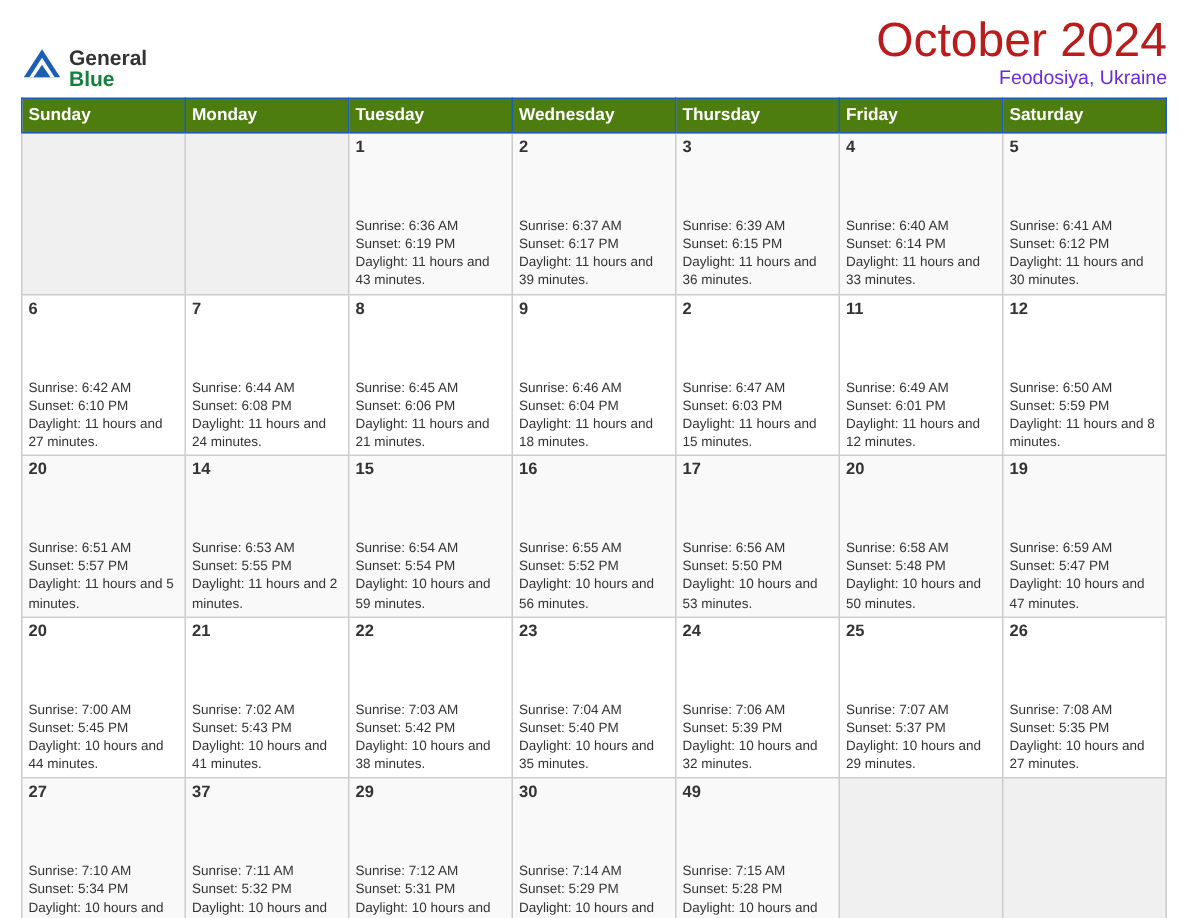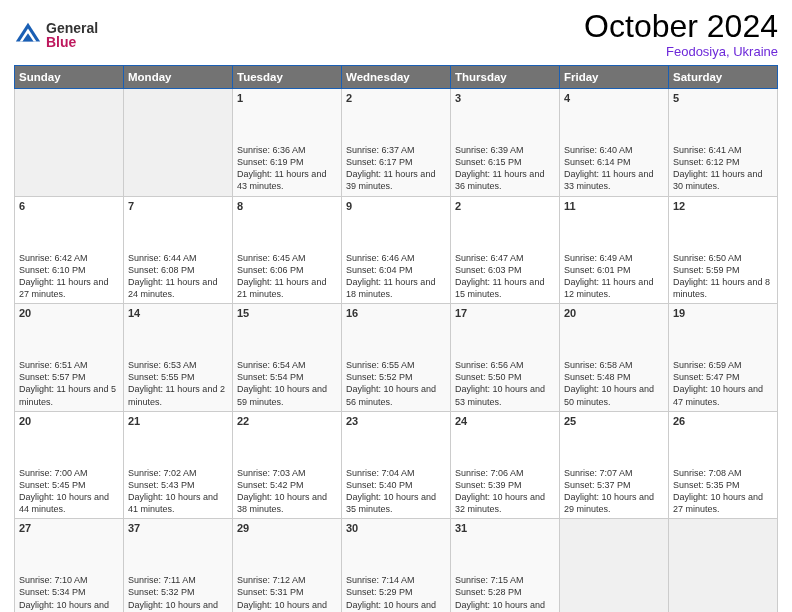--- a/index.html
+++ b/index.html
@@ -13,68 +13,68 @@
     .page {
       width: 792px;
       height: 612px;
       display: flex;
       flex-direction: column;
       padding: 10px 14px 10px 14px;
     }
     .header {
       display: flex;
       justify-content: space-between;
-      align-items: center;
+      align-items: flex-end;
       margin-bottom: 6px;
     }
     .logo {
       display: flex;
       align-items: center;
       gap: 4px;
     }
     .logo-text {
       display: flex;
       flex-direction: column;
       line-height: 1;
     }
     .logo-general {
       font-size: 14px;
       font-weight: bold;
       color: #333;
     }
     .logo-blue {
       font-size: 14px;
       font-weight: bold;
-      color: #be185d;
+      color: #15803d;
     }
     .logo-icon {
       width: 28px;
       height: 28px;
     }
     .title-area {
       text-align: right;
     }
     .month-title {
       font-size: 32px;
       font-weight: 300;
-      color: #000000;
+      color: #b91c1c;
       line-height: 1;
     }
     .subtitle {
       font-size: 13px;
       color: #6d28d9;
       margin-top: 2px;
     }
     .calendar {
       width: 100%;
       border-collapse: collapse;
       flex: 1;
     }
     .calendar thead tr th {
-      background: #737373;
+      background: #4d7c0f;
       color: #fff;
       font-size: 11.5px;
       font-weight: bold;
       padding: 5px 4px;
       text-align: left;
       border: 1px solid #1a5fb4;
     }
     .calendar tbody tr td {
       border: 1px solid #ccc;
       vertical-align: top;
@@ -267,21 +267,21 @@
           </td>
           <td>
             <span class="day-number">29</span>
             <div class="day-info">Sunrise: 7:12 AM<br>Sunset: 5:31 PM<br>Daylight: 10 hours and 18 minutes.</div>
           </td>
           <td>
             <span class="day-number">30</span>
             <div class="day-info">Sunrise: 7:14 AM<br>Sunset: 5:29 PM<br>Daylight: 10 hours and 15 minutes.</div>
           </td>
           <td>
-            <span class="day-number">31</span>
+            <span class="day-number">49</span>
             <div class="day-info">Sunrise: 7:15 AM<br>Sunset: 5:28 PM<br>Daylight: 10 hours and 12 minutes.</div>
           </td>
           <td class="empty-cell"></td>
           <td class="empty-cell"></td>
         </tr>
       </tbody>
   </table>
 </div>
 
 </body></html>

